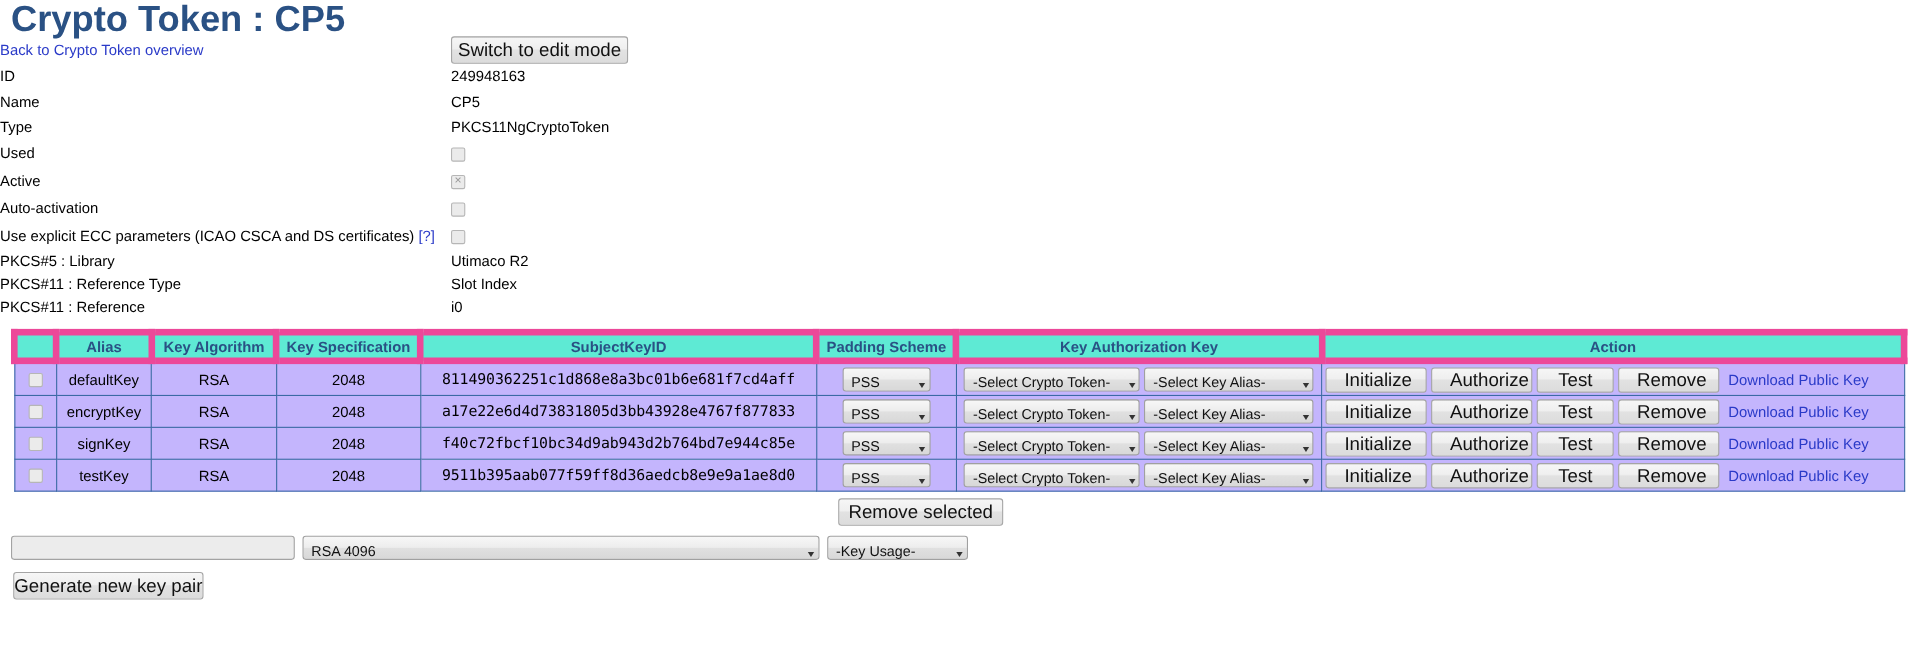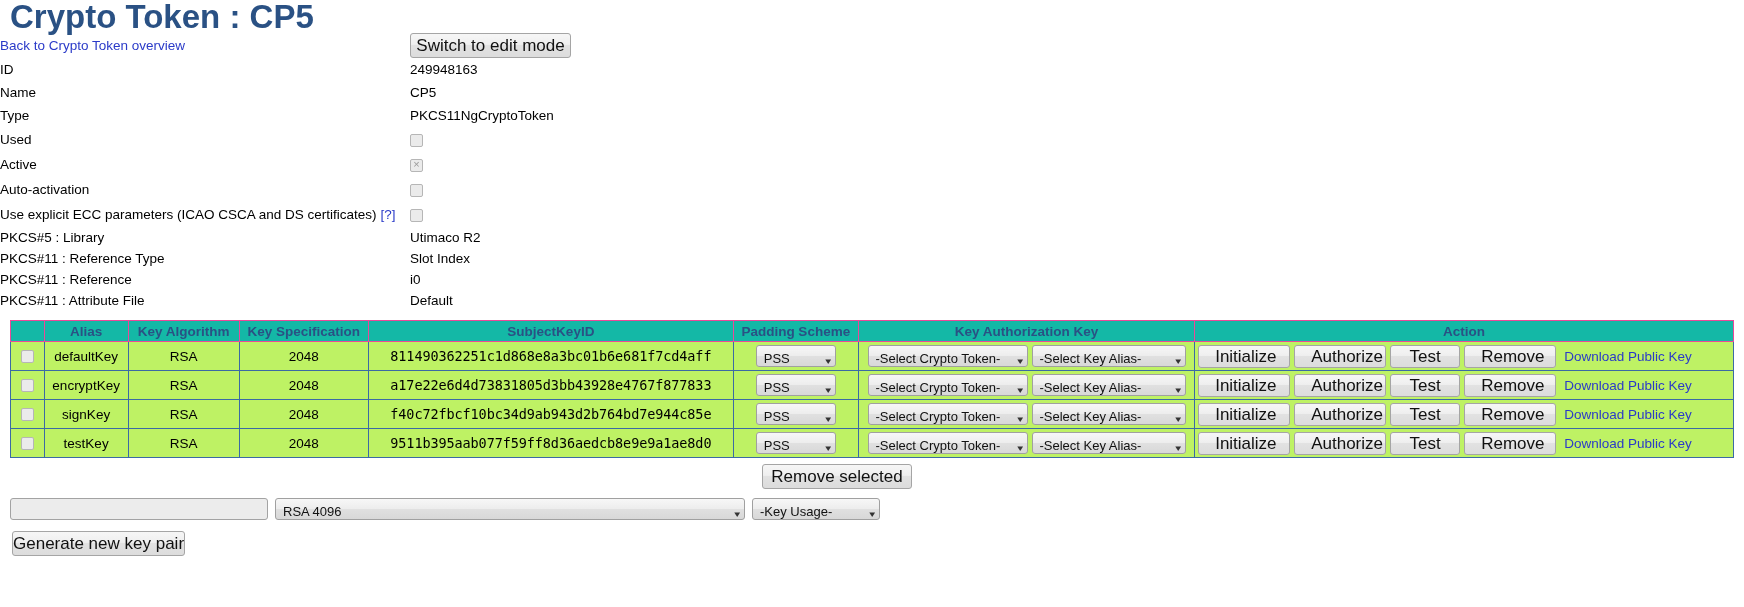--- a/index.html
+++ b/index.html
@@ -110,37 +110,37 @@
 
   
   table.keys {
     border-collapse: collapse;
     table-layout: fixed;
     margin: 9px 0 0 10px;
     width: 1724px;
     border: 1px solid #3b6aa5;
   }
   table.keys th {
-    background: #14b8a6;
+    background: #5eead4;
     color: #2a5184;
     font-size: 13.5px;
     font-weight: bold;
     text-align: center;
-    border: 1px solid #ec4899;
+    border: 6px solid #ec4899;
     height: 20px;
     padding: 0 2px;
     white-space: nowrap;
   }
   table.keys td {
     border: 1px solid #3b6aa5;
     text-align: center;
     height: 28px;
     padding: 0 2px;
     font-size: 13.5px;
-    background: #bef264;
+    background: #c4b5fd;
   }
   .col-cb   { width: 26px; }
   .col-alias{ width: 72px; }
   .col-alg  { width: 97px; }
   .col-spec { width: 114px; }
   .col-skid { width: 330px; }
   .col-pad  { width: 110px; }
   .col-kak  { width: 304px; }
   .col-act  { width: 490px; }
 
@@ -299,24 +299,20 @@
         <td class="value">Utimaco R2</td>
       </tr>
       <tr class="r-pk">
         <td class="label">PKCS#11 : Reference Type</td>
         <td class="value">Slot Index</td>
       </tr>
       <tr class="r-pk">
         <td class="label">PKCS#11 : Reference</td>
         <td class="value">i0</td>
       </tr>
-      <tr class="r-pk">
-        <td class="label">PKCS#11 : Attribute File</td>
-        <td class="value">Default</td>
-      </tr>
     </tbody>
   </table>
 
   <table class="keys">
     <thead>
       <tr>
         <th class="col-cb"></th>
         <th class="col-alias">Alias</th>
         <th class="col-alg">Key Algorithm</th>
         <th class="col-spec">Key Specification</th>

